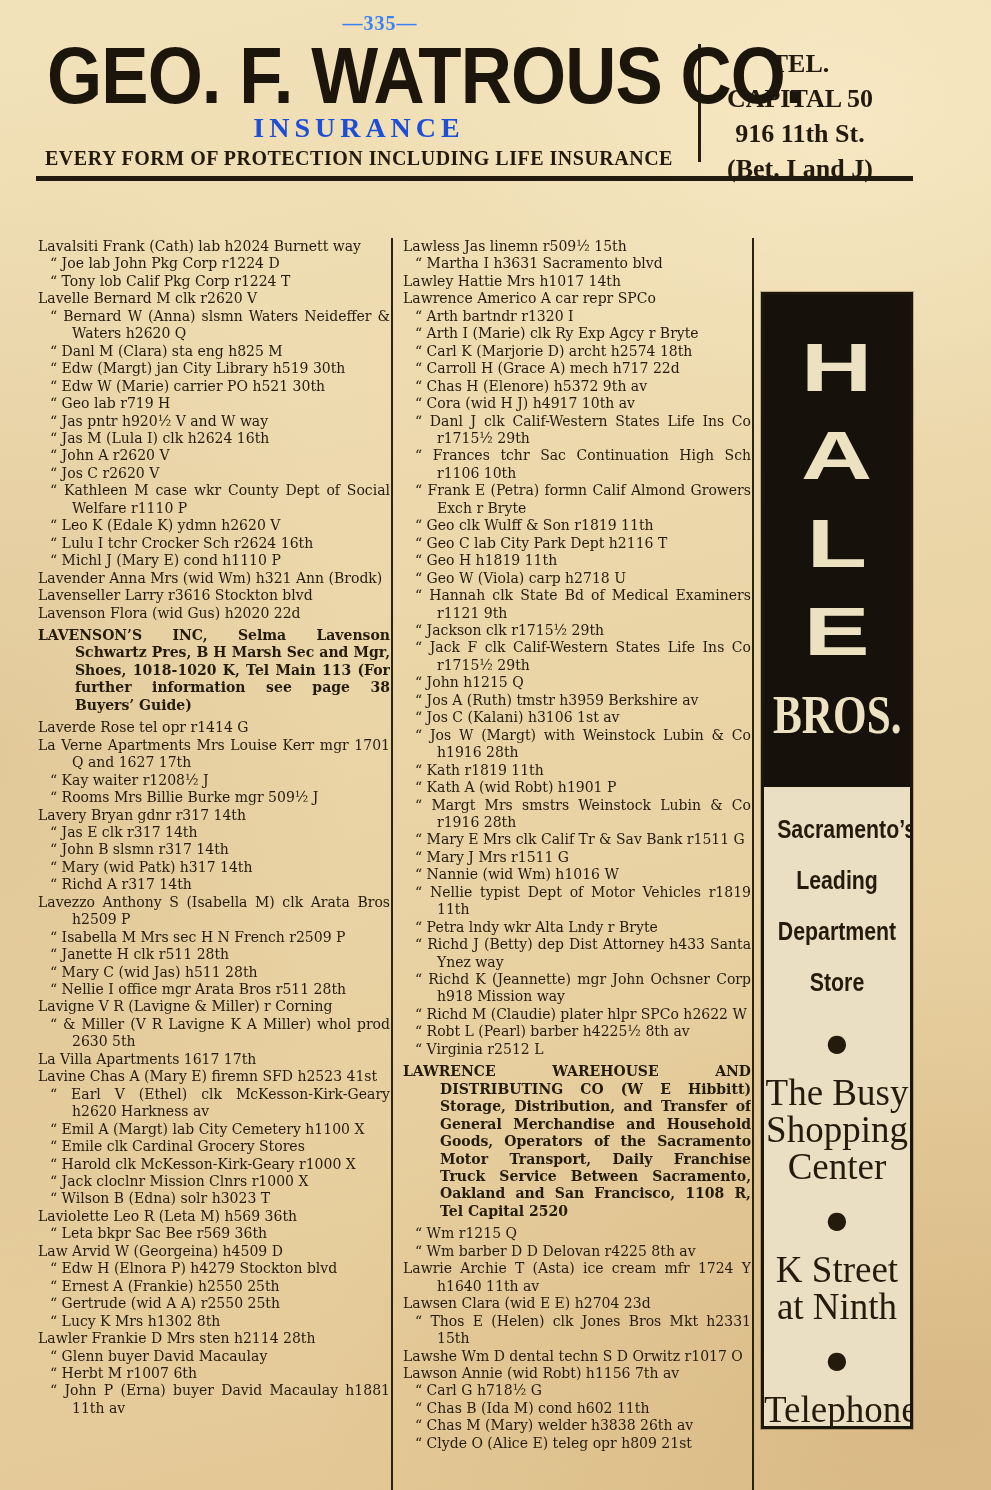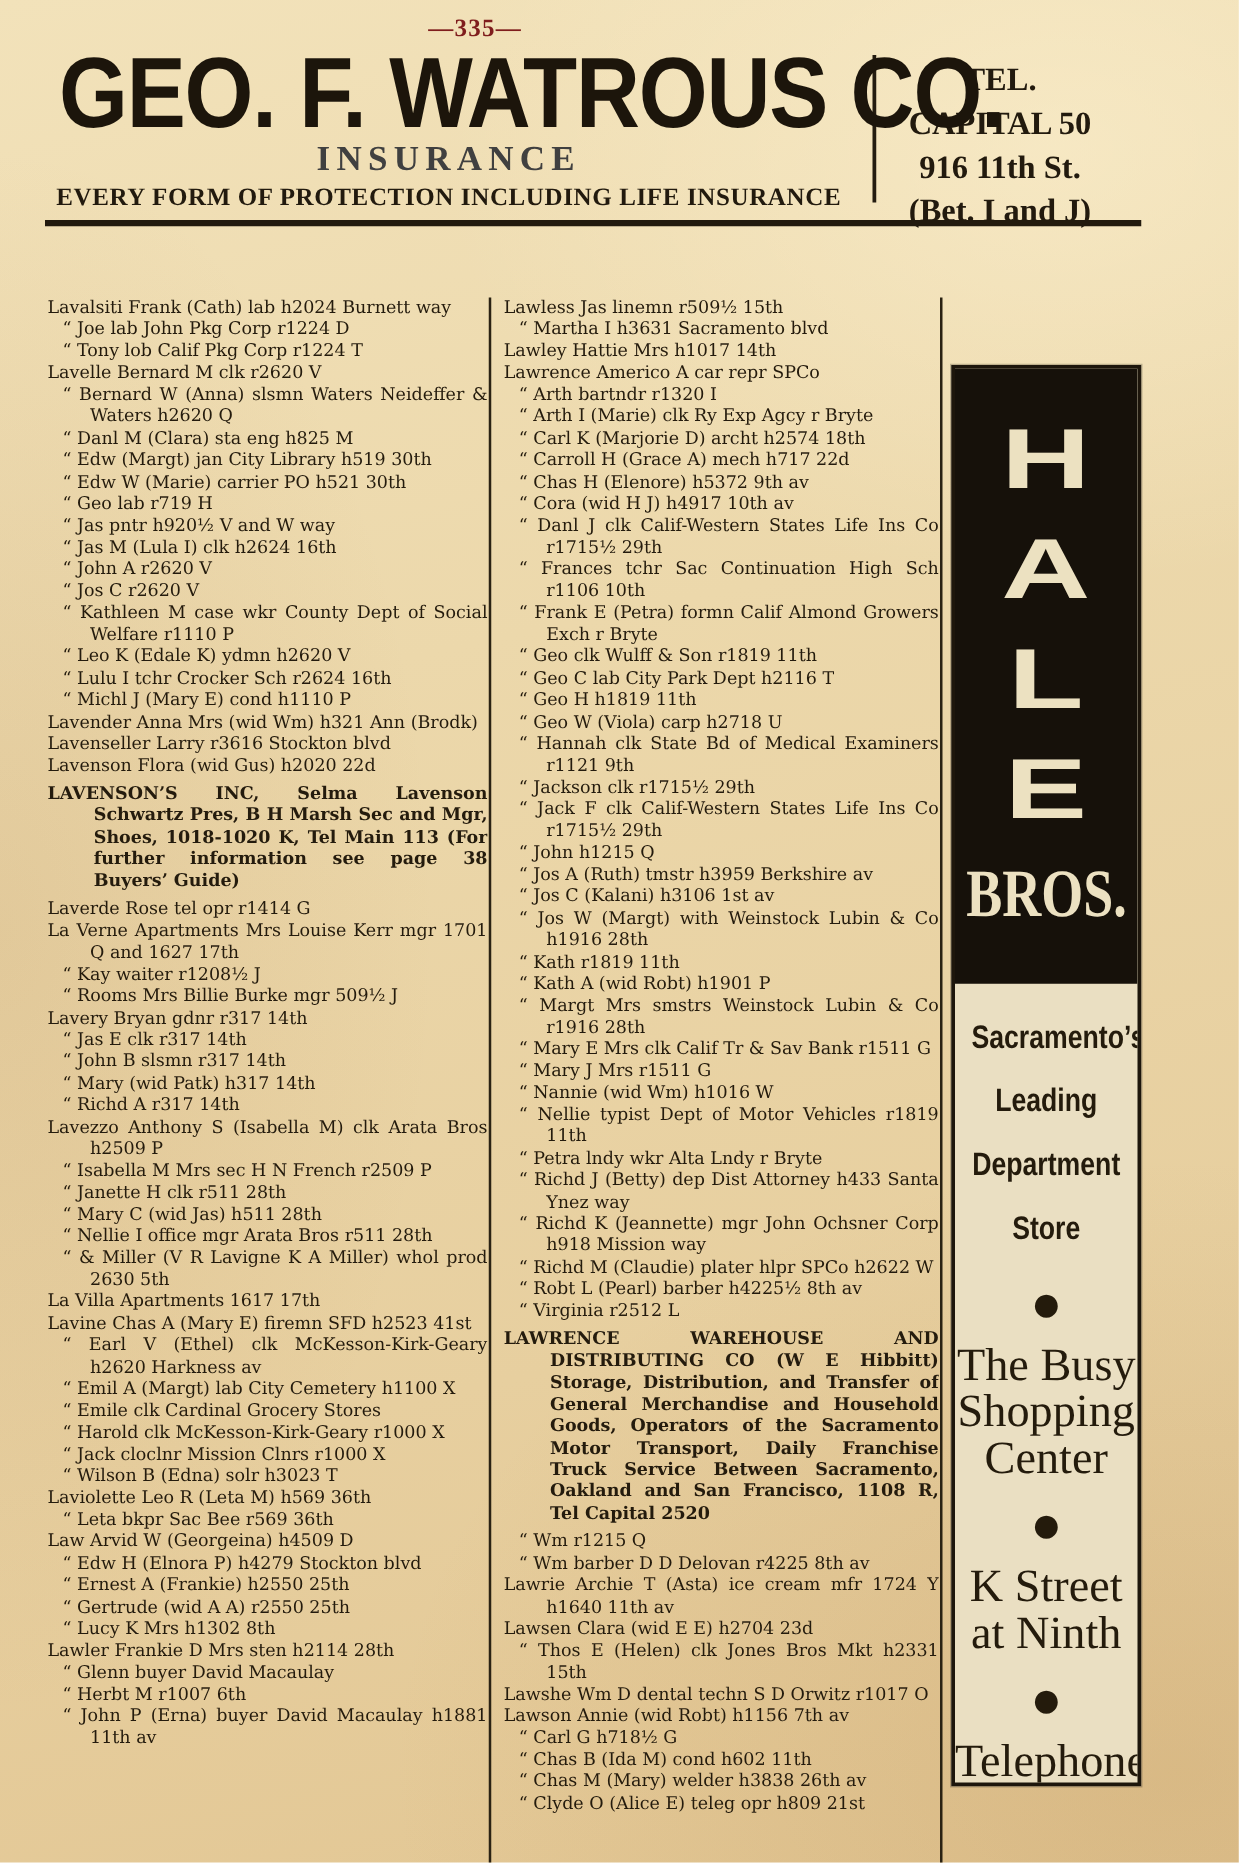--- a/index.html
+++ b/index.html
@@ -8,32 +8,32 @@
     background:
       radial-gradient(ellipse 700px 500px at 85% 8%, rgba(255,245,215,.45), rgba(255,245,215,0) 70%),
       radial-gradient(ellipse 900px 700px at 95% 95%, rgba(170,120,60,.18), rgba(170,120,60,0) 70%),
       radial-gradient(ellipse 500px 900px at 0% 50%, rgba(160,110,55,.12), rgba(160,110,55,0) 70%),
       linear-gradient(168deg,#f2e2ba 0%,#ecd8ab 35%,#e7cf9f 70%,#e2c693 100%);
     font-family:"DejaVu Serif", serif;
     color:#241c10;
   }
   .page-number{
     position:absolute;top:12px;left:0;width:760px;text-align:center;
-    font:bold 20px "Liberation Serif", serif;letter-spacing:1px;color:#7f1d1d;
+    font:bold 20px "Liberation Serif", serif;letter-spacing:1px;color:#3b82f6;
   }
   
   .header{position:absolute;top:36px;left:20px;width:879px;height:140px;display:flex;}
   .header-left{width:678px;text-align:center;}
   .company{
     font-family:"Liberation Sans", sans-serif;font-weight:bold;font-size:77px;line-height:74px;
     transform:scale(.92,1.04);transform-origin:50% 0;white-space:nowrap;color:#1c150b;
     letter-spacing:-1px;
   }
   .insurance{
-    font:bold 28px "Liberation Serif", serif;letter-spacing:5px;margin-top:2px;color:#404040;
+    font:bold 28px "Liberation Serif", serif;letter-spacing:5px;margin-top:2px;color:#1d4ed8;
   }
   .tagline{
     font:bold 20px "Liberation Serif", serif;letter-spacing:.5px;margin-top:3px;white-space:nowrap;color:#221a0e;
   }
   .header-divider{width:3px;background:#241c10;margin:8px 0 0 0;height:118px;}
   .header-right{
     flex:1;text-align:center;font:bold 26px "Liberation Serif", serif;
     line-height:35px;padding-top:10px;color:#221a0e;
   }
   .header-rule{position:absolute;top:176px;left:36px;width:877px;height:5px;background:#221a0e;}
@@ -128,20 +128,21 @@
       <div class="entry main">Lavery Bryan gdnr r317 14th</div>
       <div class="entry ditto">“ Jas E clk r317 14th</div>
       <div class="entry ditto">“ John B slsmn r317 14th</div>
       <div class="entry ditto">“ Mary (wid Patk) h317 14th</div>
       <div class="entry ditto">“ Richd A r317 14th</div>
       <div class="entry main">Lavezzo Anthony S (Isabella M) clk Arata Bros h2509 P</div>
       <div class="entry ditto">“ Isabella M Mrs sec H N French r2509 P</div>
       <div class="entry ditto">“ Janette H clk r511 28th</div>
       <div class="entry ditto">“ Mary C (wid Jas) h511 28th</div>
       <div class="entry ditto">“ Nellie I office mgr Arata Bros r511 28th</div>
+      <div class="entry main">Lavigne V R (Lavigne &amp; Miller) r Corning</div>
       <div class="entry ditto">“ &amp; Miller (V R Lavigne K A Miller) whol prod 2630 5th</div>
       <div class="entry main">La Villa Apartments 1617 17th</div>
       <div class="entry main">Lavine Chas A (Mary E) firemn SFD h2523 41st</div>
       <div class="entry ditto">“ Earl V (Ethel) clk McKesson-Kirk-Geary h2620 Harkness av</div>
       <div class="entry ditto">“ Emil A (Margt) lab City Cemetery h1100 X</div>
       <div class="entry ditto">“ Emile clk Cardinal Grocery Stores</div>
       <div class="entry ditto">“ Harold clk McKesson-Kirk-Geary r1000 X</div>
       <div class="entry ditto">“ Jack cloclnr Mission Clnrs r1000 X</div>
       <div class="entry ditto">“ Wilson B (Edna) solr h3023 T</div>
       <div class="entry main">Laviolette Leo R (Leta M) h569 36th</div>

